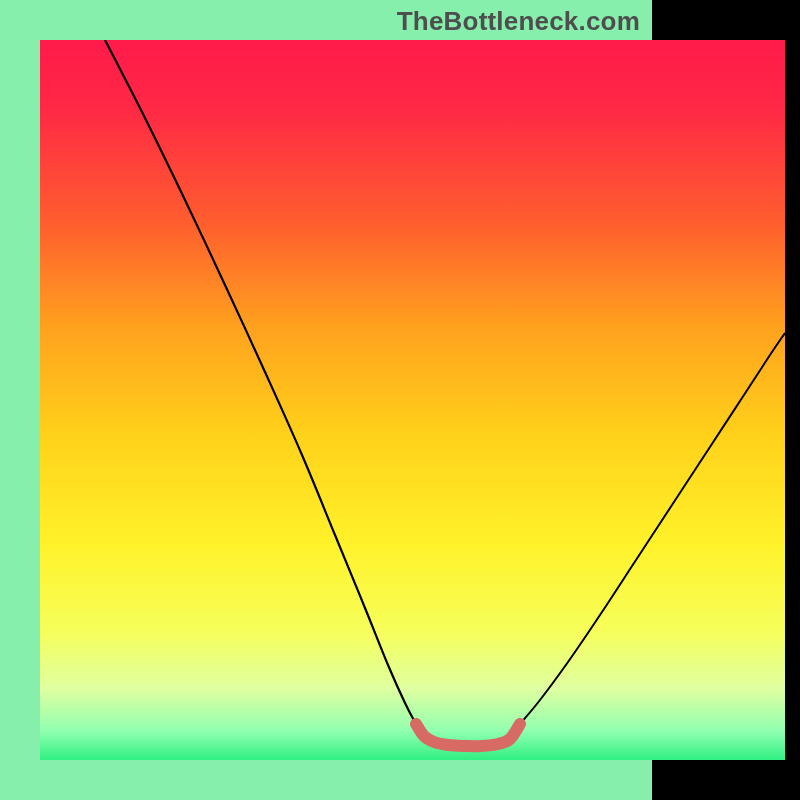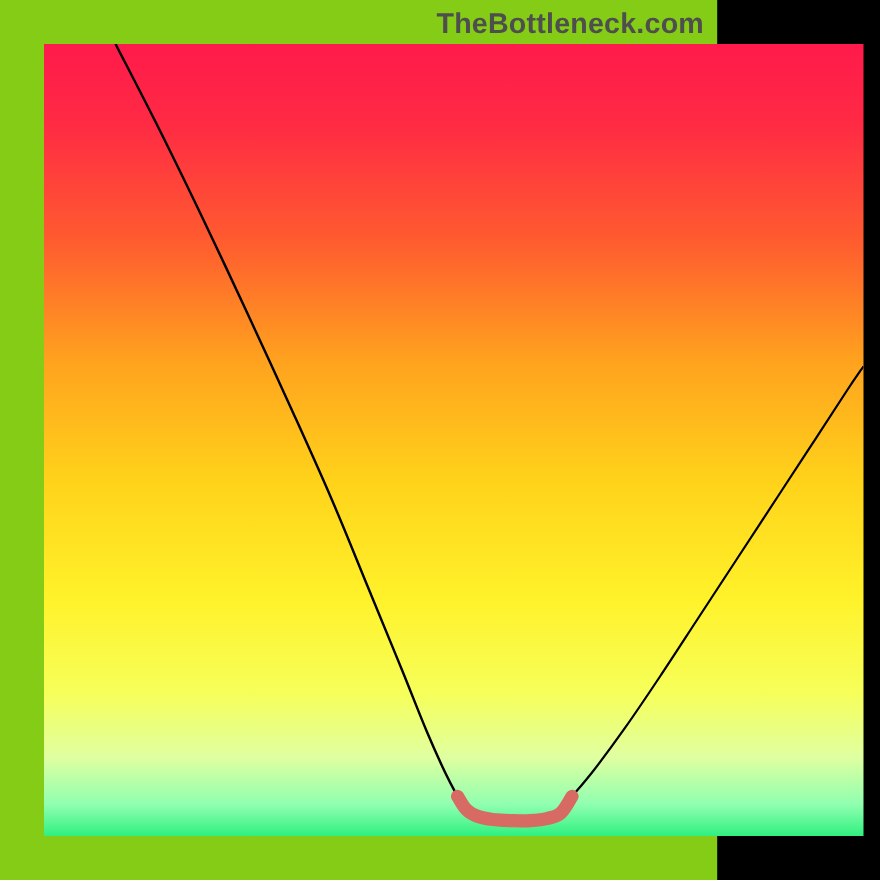--- a/index.html
+++ b/index.html
@@ -9,21 +9,21 @@
     height: 800px;
     background: #000;
     overflow: hidden;
     font-family: Arial, Helvetica, sans-serif;
   }
   .frame {
     position: absolute;
     left: 0; top: 0;
     width: 652px;
     height: 800px;
-    background: #84cc16;
+    background: #86efac;
   }
   .watermark {
     position: absolute;
     top: 6px;
     right: 12px;
     color: #4e4e4e;
     font-size: 26px;
     font-weight: 600;
     letter-spacing: 0.2px;
     z-index: 50;

